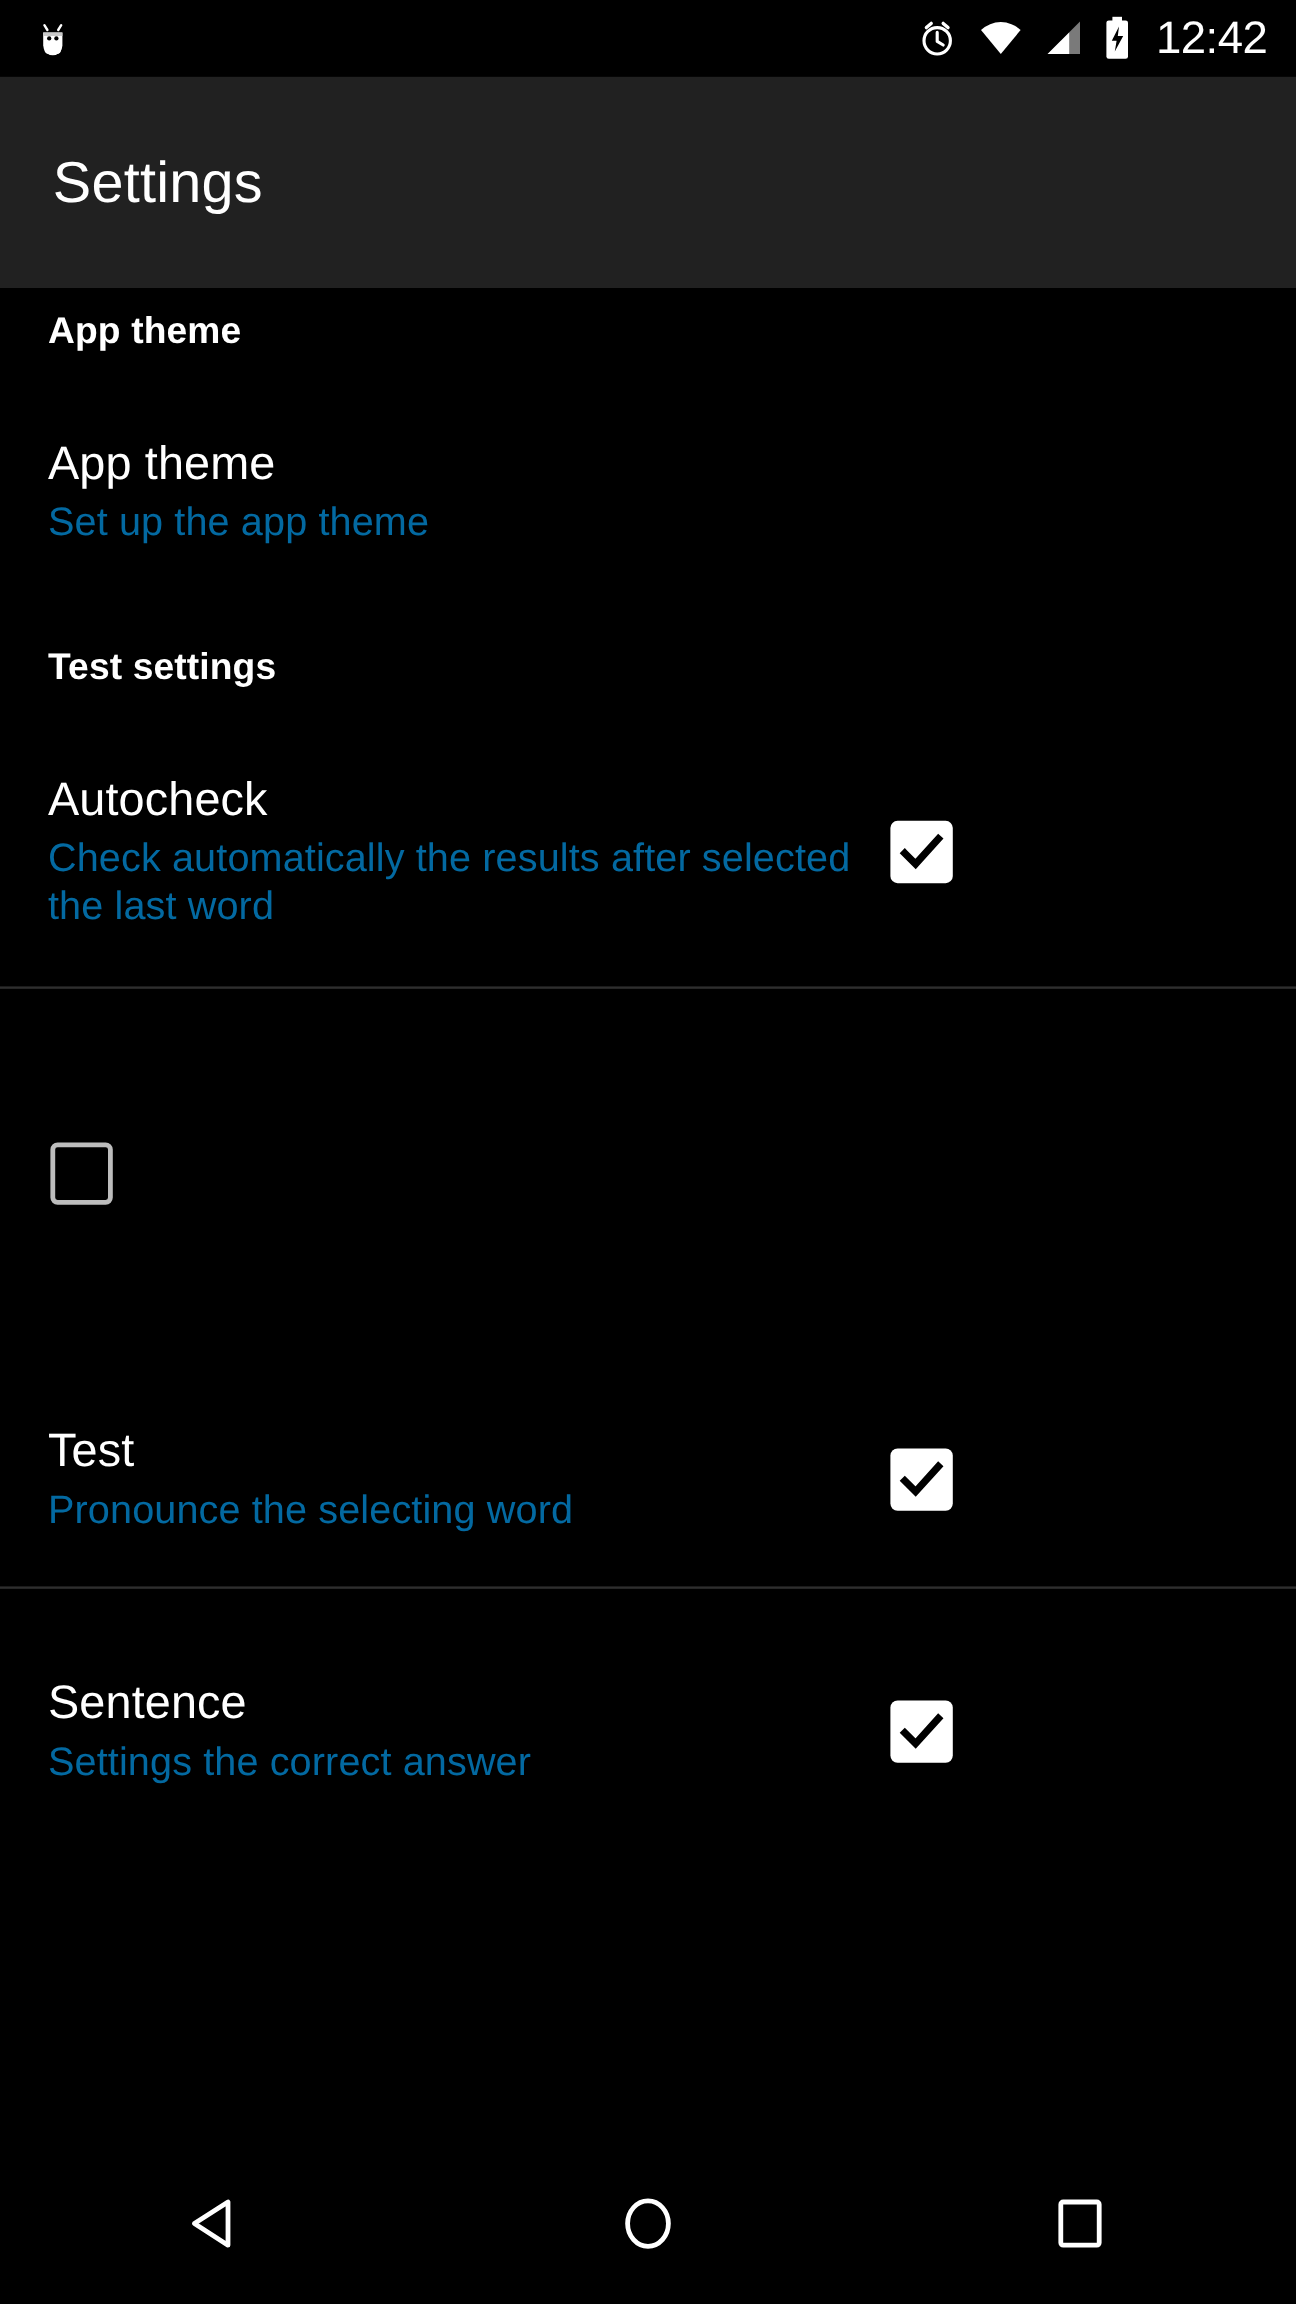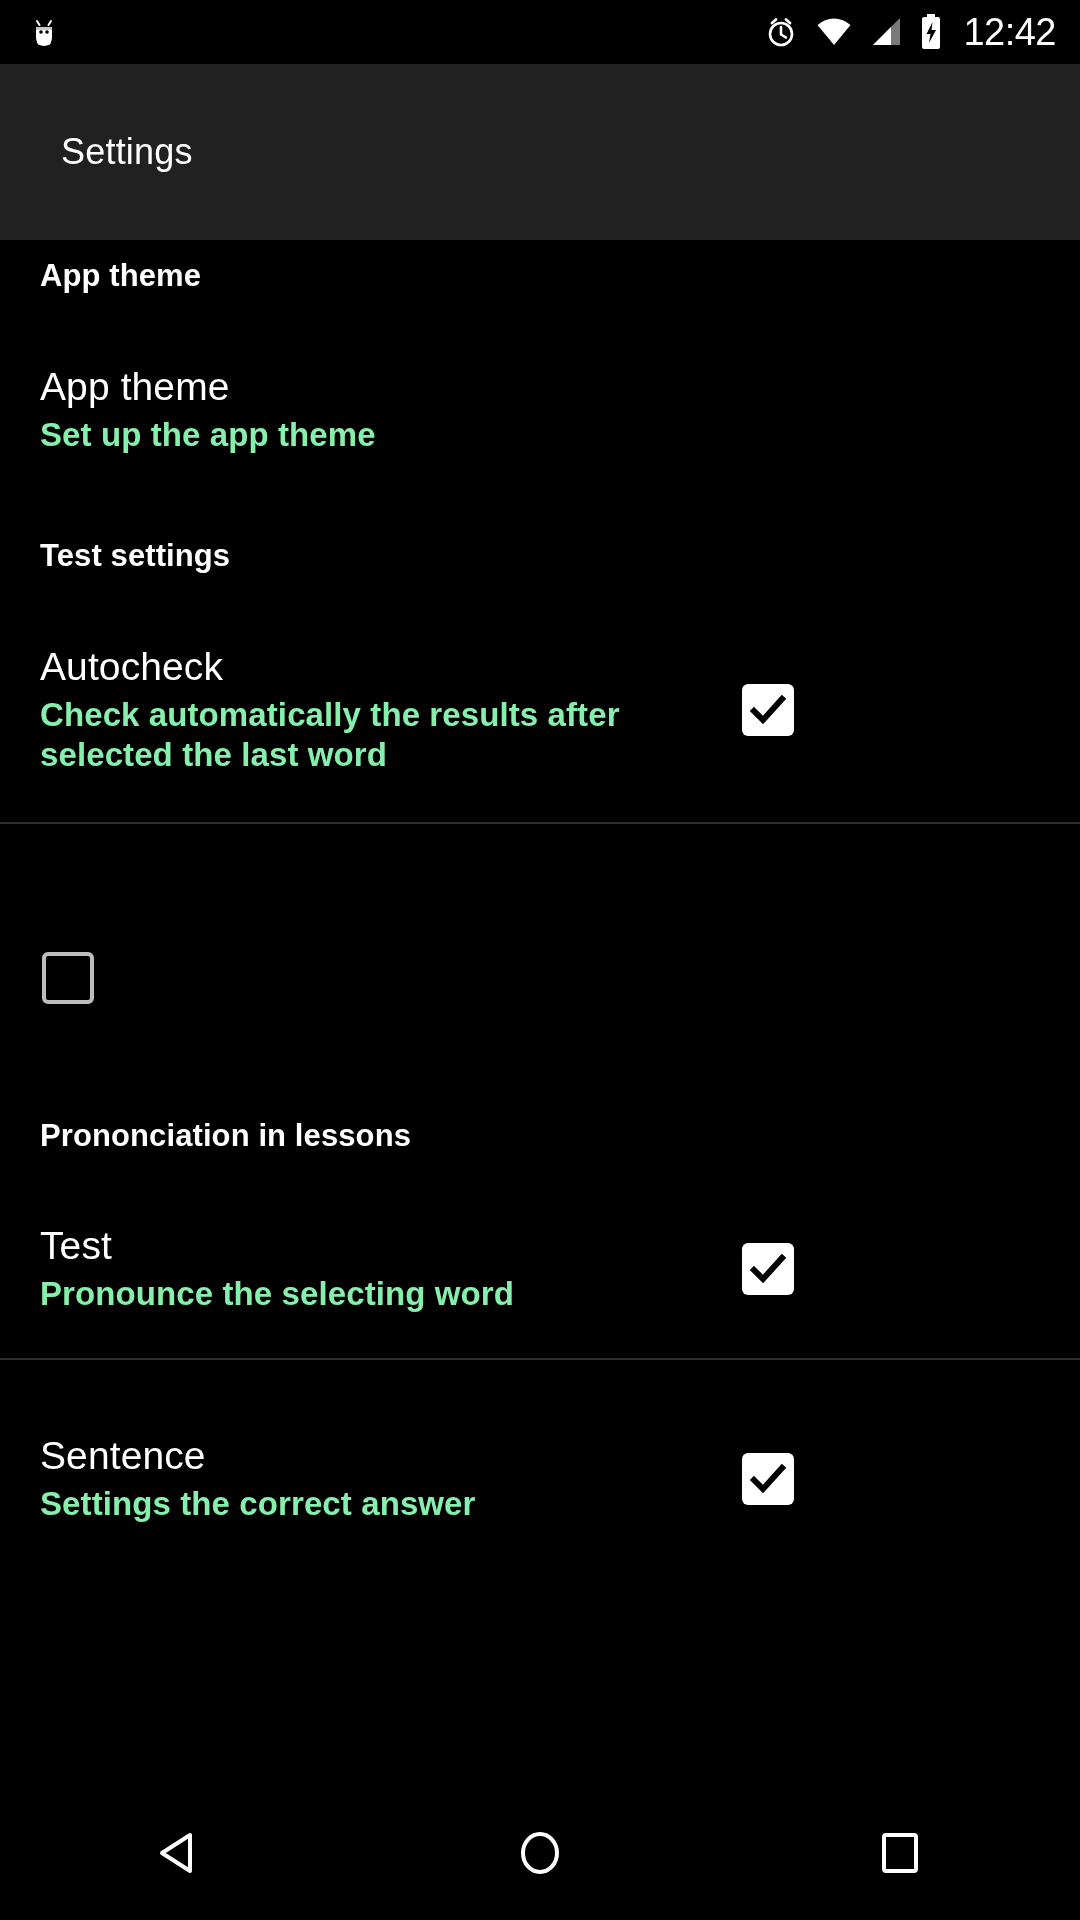--- a/index.html
+++ b/index.html
@@ -44,23 +44,23 @@
 
   
   #app-bar {
     position:absolute; left:0; top:64px;
     width:1080px; height:176px;
     background:#212121;
     display:flex; align-items:center;
   }
   #app-bar-title {
     color:#ffffff;
-    font-size:36px;
-    font-weight:400;
-    margin-left:61px;
+    font-size:48px;
+    font-weight:400;
+    margin-left:44px;
     letter-spacing:0.2px;
   }
 
   
   #content {
     position:absolute; left:0; top:240px;
     width:886px; height:1550px;
     background:#000000;
   }
 
@@ -81,23 +81,23 @@
   }
   .pref-text { flex:1 1 auto; max-width:700px; }
   .pref-title {
     color:#ffffff;
     font-size:39px;
     font-weight:400;
     line-height:1.12;
     letter-spacing:0.1px;
   }
   .pref-summary {
-    color:#86efac;
+    color:#0369a1;
     font-size:33px;
-    font-weight:700;
+    font-weight:400;
     line-height:1.22;
     margin-top:6px;
     letter-spacing:0.1px;
   }
 
   .cb-wrap {
     flex:0 0 auto;
     width:56px; height:56px;
     display:flex; align-items:center; justify-content:center;
   }
@@ -226,21 +226,20 @@
     <div class="divider"></div>
 
     <div class="sp" style="height:70px"></div>
     <div class="pref-row" style="height:168px">
       <div class="cb-wrap">
         <div class="checkbox unchecked"></div>
       </div>
     </div>
 
     <div class="sp" style="height:56px"></div>
-    <div class="section-header">Prononciation in lessons</div>
 
     <div class="sp" style="height:54px"></div>
     <div class="pref-row" style="height:122px">
       <div class="pref-text">
         <div class="pref-title">Test</div>
         <div class="pref-summary">Pronounce the selecting word</div>
       </div>
       <div class="cb-wrap">
         <div class="checkbox checked">
           <svg width="52" height="52" viewBox="0 0 52 52">

